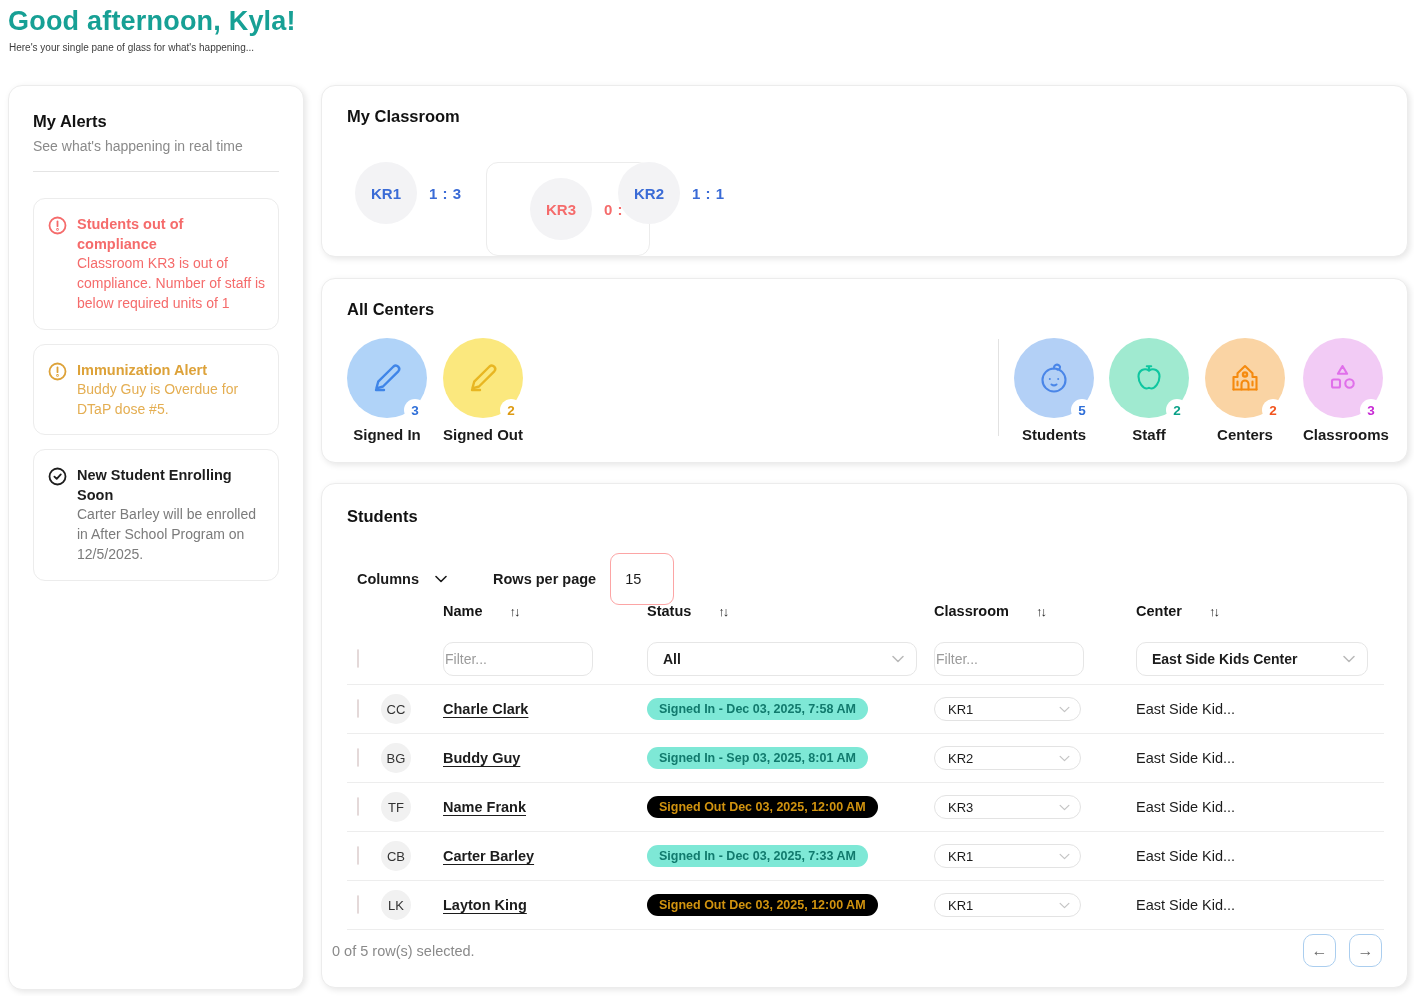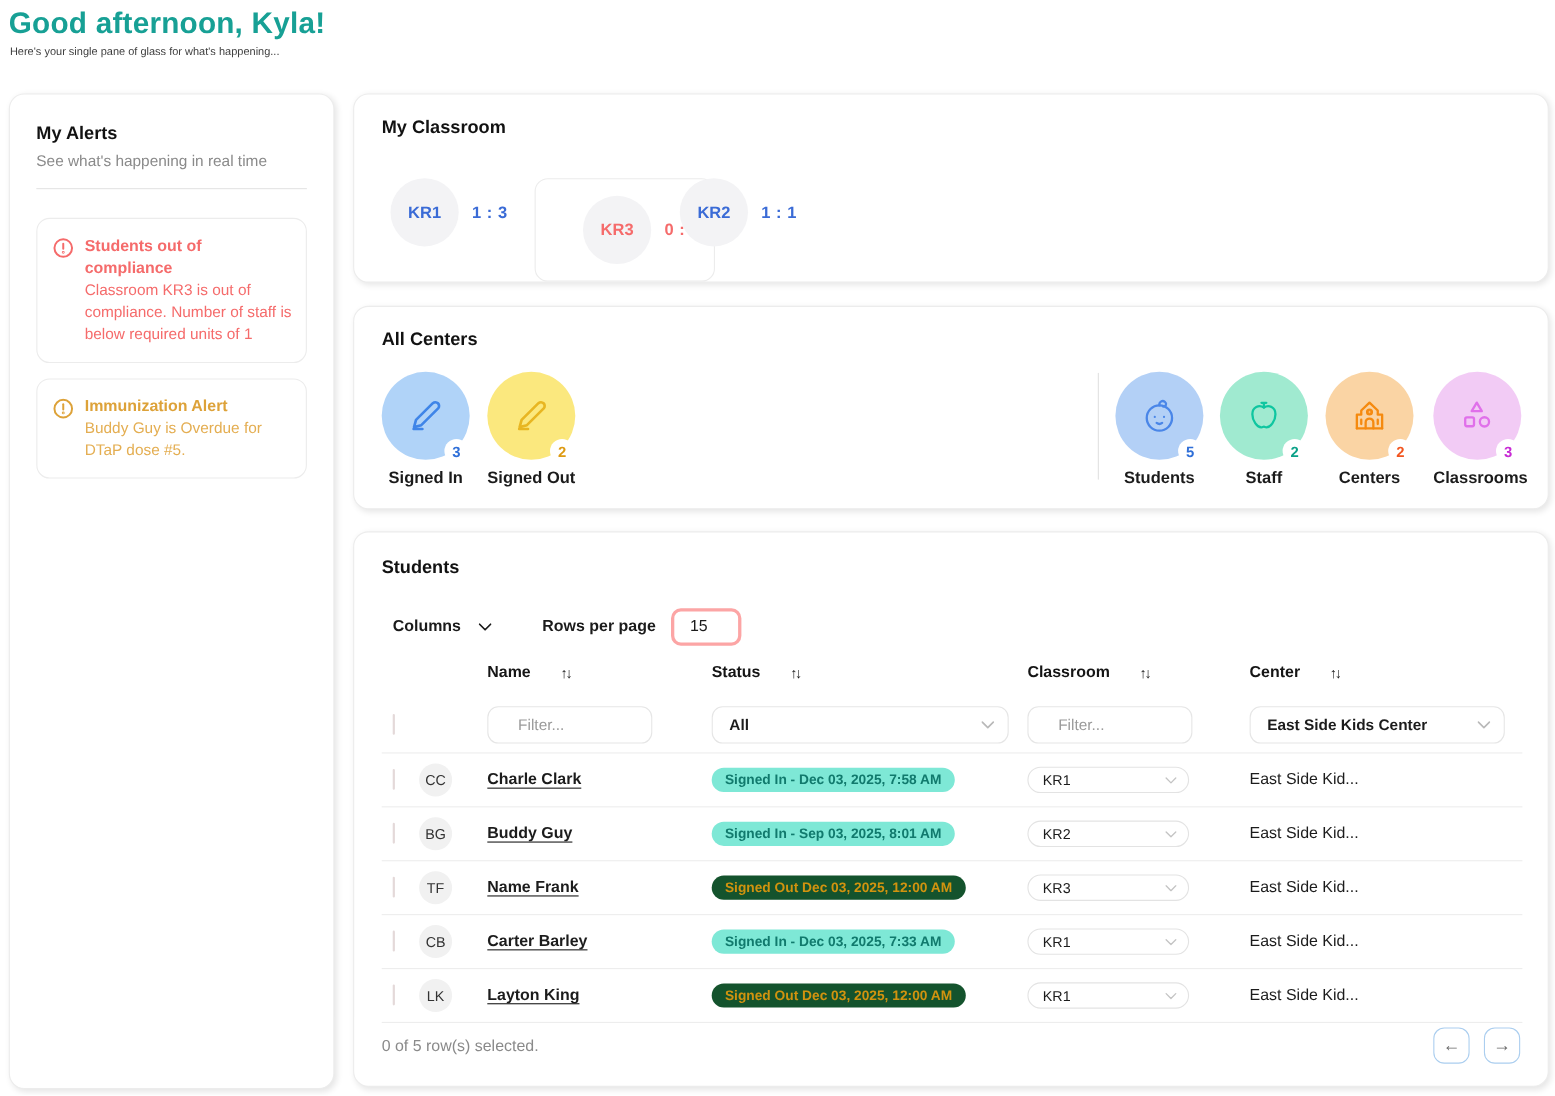--- a/index.html
+++ b/index.html
@@ -54,59 +54,59 @@
                 font-size:13.5px; font-weight:700; }
   .stat-label { margin-top:8px; font-size:15px; font-weight:700; color:#1b1b1b; white-space:nowrap; }
   .vdivider { position:absolute; left:676px; top:60px; width:1px; height:97px; background:#e2e2e2; }
 
   
   #students-card { left:321px; top:483px; width:1087px; height:505px; }
   #students-card .card-title { position:absolute; left:25px; top:23px; }
   .controls { position:absolute; left:35px; top:69px; display:flex; align-items:center; }
   .columns-btn { display:flex; align-items:center; gap:16px; font-size:14.5px; font-weight:700; color:#1b1b1b; cursor:pointer; }
   .rpp-label { margin-left:46px; font-size:14.5px; font-weight:700; color:#1b1b1b; }
-  .rpp-input { margin-left:14px; width:64px; height:34px; border:3px solid #fca5a5; border-radius:9px;
+  .rpp-input { margin-left:14px; width:64px; height:52px; border:1px solid #fca5a5; border-radius:9px;
                font-size:14.5px; color:#1c1c1c; padding:0 14px; outline:none;
                font-family:"Liberation Sans","DejaVu Sans",sans-serif; }
 
   .tbl { position:absolute; left:25px; top:119px; width:1037px; }
   .trow { display:grid; grid-template-columns:24px 62px 204px 287px 202px auto;
           align-items:center; padding-left:10px; }
   .trow.headrow { height:30px; align-items:start; }
   .thead { font-size:14.5px; font-weight:700; color:#151515; display:flex; gap:27px; align-items:center; }
   .sort { font-size:13px; font-weight:700; letter-spacing:-2px; color:#1b1b1b; cursor:pointer; }
   .trow.filterrow { height:52px; border-bottom:1px solid #ededed; }
   .trow.datarow { height:49px; border-bottom:1px solid #ededed; }
 
   .checkbox { width:17px; height:17px; border:1px solid #e4d9d9; border-radius:5px; background:#fff; cursor:pointer; }
-  .filter-input { width:150px; height:34px; border:1px solid #e6e6e6; border-radius:10px; padding:0 27px;
+  .filter-input { width:150px; height:34px; border:1px solid #e6e6e6; border-radius:10px; padding:0 1px;
                   font-size:14px; color:#1c1c1c; outline:none;
                   font-family:"Liberation Sans","DejaVu Sans",sans-serif; }
   .filter-input::placeholder { color:#9b9b9b; }
   .selectbox { height:34px; border:1px solid #e6e6e6; border-radius:10px; background:#fff;
                display:flex; align-items:center; justify-content:space-between;
                padding:0 12px 0 15px; font-size:14px; font-weight:700; color:#1c1c1c; cursor:pointer; }
   .selectbox .chev { color:#b9b9b9; }
   #status-filter { width:270px; }
   #center-filter { width:232px; }
 
   .avatar { width:30px; height:30px; border-radius:50%; background:#f1f1f1; color:#333;
             display:flex; align-items:center; justify-content:center; font-size:13px; }
   .name-link { font-size:14.5px; font-weight:700; color:#1c1c1c; text-decoration:underline;
                text-underline-offset:3px; cursor:pointer; }
   .badge { display:inline-block; padding:4px 12px; border-radius:13px; font-size:12.5px; font-weight:700; }
   .badge.in  { background:#7ee8d6; color:#117a6d; }
-  .badge.out { background:#14532d; color:#d1930f; }
+  .badge.out { background:#000000; color:#d1930f; }
   .row-select { width:147px; height:24px; border:1px solid #e3e3e3; border-radius:12px; background:#fff;
                 display:flex; align-items:center; justify-content:space-between;
                 padding:0 10px 0 13px; font-size:13px; color:#1c1c1c; cursor:pointer; }
   .row-select .chev { color:#c4c4c4; }
   .center-cell { font-size:14.5px; color:#1c1c1c; }
 
-  .tfoot { position:absolute; left:25px; right:25px; top:450px; display:flex;
+  .tfoot { position:absolute; left:10px; right:25px; top:450px; display:flex;
            justify-content:space-between; align-items:center; }
   .sel-text { font-size:14.5px; color:#8a8a8a; }
   .pager { display:flex; gap:13px; }
   .pg-btn { width:33px; height:33px; border:1.5px solid #abceef; border-radius:10px; background:#fff;
             display:flex; align-items:center; justify-content:center; color:#6b6b6b;
             font-size:16px; cursor:pointer; }
 
   .chev svg { display:block; }
   svg.icon { fill:none; stroke:currentColor; stroke-width:1.8; stroke-linecap:round; stroke-linejoin:round; }
 </style>
@@ -178,20 +178,27 @@
     </div>
 
     <div class="alert warning">
       <svg class="alert-icon icon" viewBox="0 0 19 19">
           <use href="#i-alert-circle"></use>
         </svg>
       <div class="alert-title">Immunization Alert</div>
       <div class="alert-body">Buddy Guy is Overdue for DTaP dose #5.</div>
     </div>
 
+    <div class="alert info">
+      <svg class="alert-icon icon" viewBox="0 0 19 19">
+          <use href="#i-check-circle"></use>
+        </svg>
+      <div class="alert-title">New Student Enrolling Soon</div>
+      <div class="alert-body">Carter Barley will be enrolled in After School Program on 12/5/2025.</div>
+    </div>
   </div>
 
   <div class="card" id="classrooms-card">
     <div class="card-title">My Classroom</div>
 
     <div class="cls-item ok" style="left:33px">
       <div class="cls-circle">KR1</div>
       <div class="cls-ratio">1 : 3</div>
     </div>
     <div class="cls-item alert" style="left:164px">

